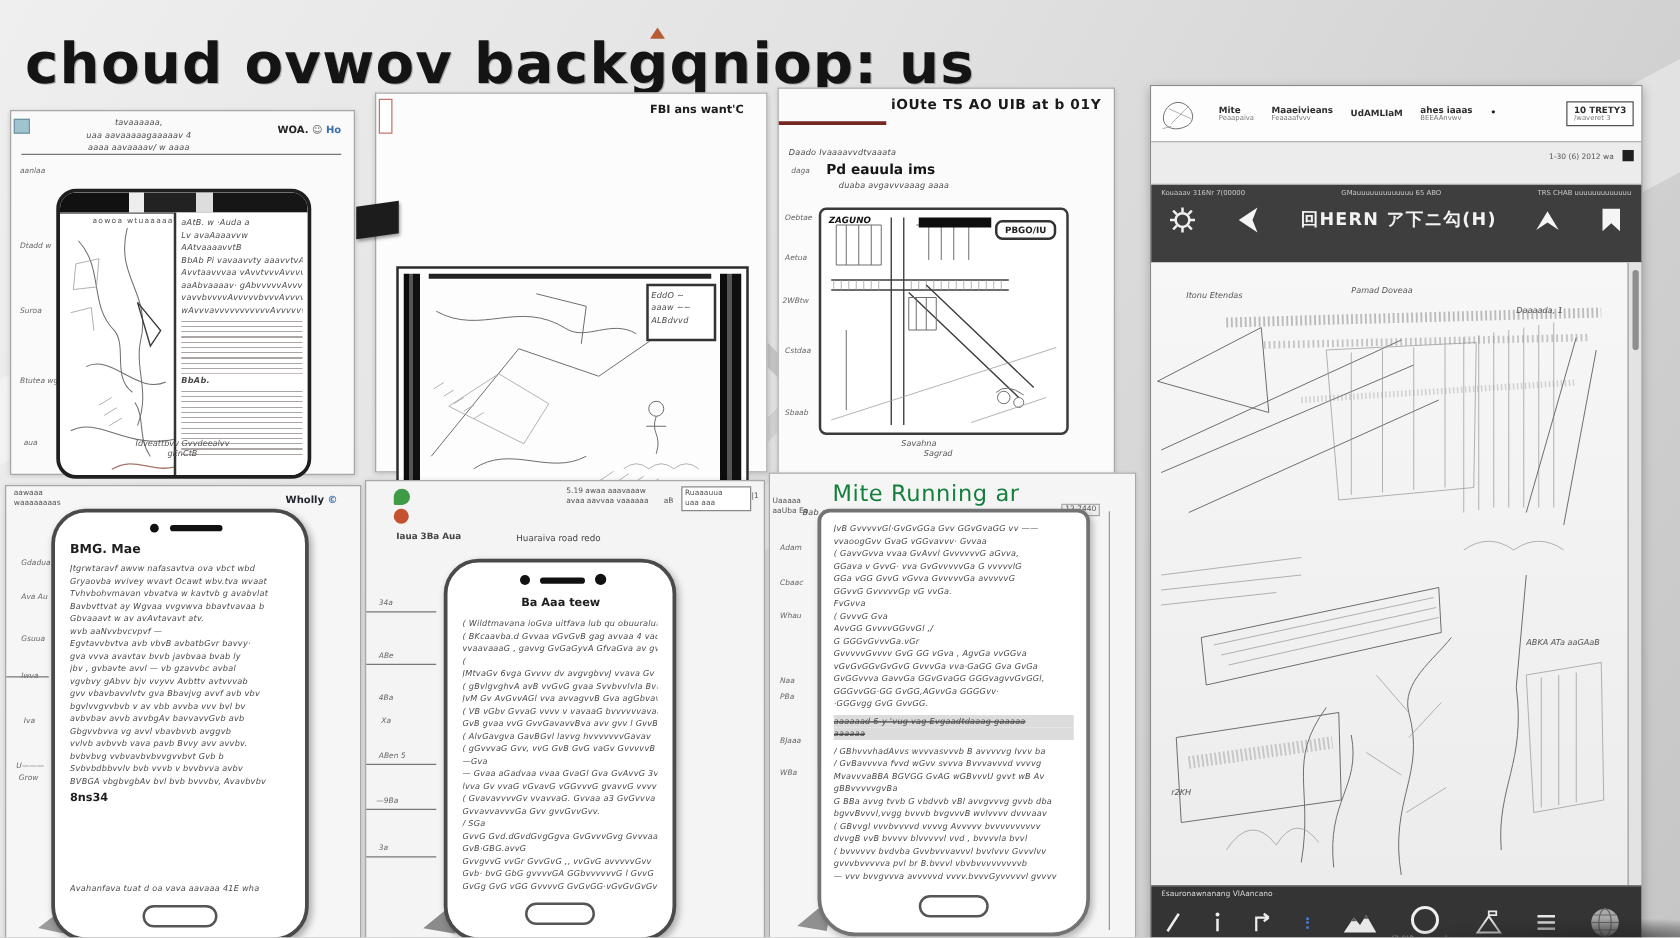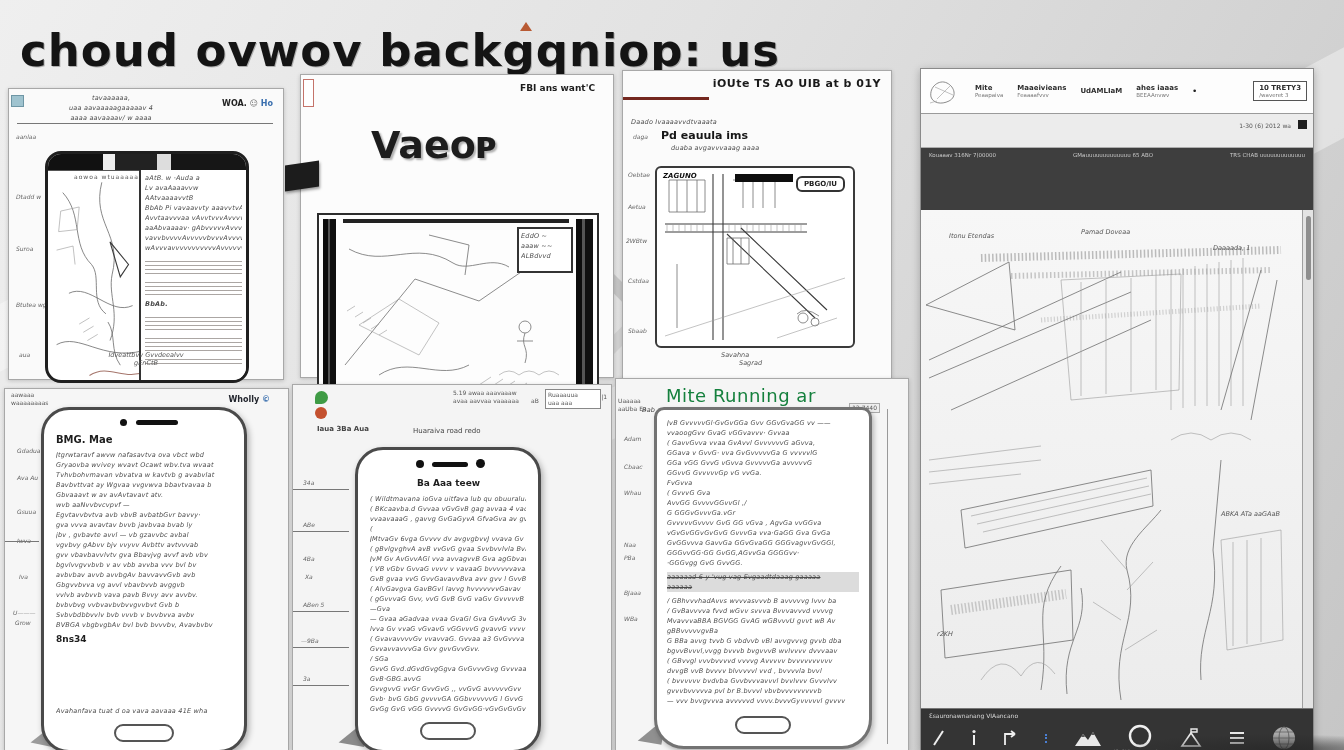--- a/index.html
+++ b/index.html
@@ -148,21 +148,20 @@
 
     <div class="caption" style="left:62px;top:262px;width:150px;">
       <div>Idveattbvv Gvvdeealvv</div>
       <div>gEnCtB</div>
     </div>
   </div>
 
   <div id="panel2" class="panel">
     <div id="p2-redbox"></div>
     <div style="position:absolute;right:18px;top:8px;font-size:9px;font-weight:bold;color:#1c1c1c;">FBI ans want'C</div>
-    <div id="p2-title">Vaeoᴘ</div>
     <div id="p2-clip"></div>
     <div id="p2-frame">
       <div class="p2-sidebar" style="left:4px;"></div>
       <div class="p2-sidebar" style="right:4px;width:17px;"></div>
       <div style="position:absolute;left:24px;top:4px;right:28px;height:4px;background:#222;"></div>
       <svg width="100%" height="100%" viewBox="0 0 278 186">
         <path class="sk" d="M26,150 L96,64 L160,86 L250,24"></path>
         <path class="sk" d="M30,34 C66,54 96,24 134,48 C150,58 170,40 190,52"></path>
         <path class="skl" d="M40,110 L80,84 L120,108 L100,140 Z"></path>
         <path class="sk" d="M60,160 C90,140 120,166 150,150"></path>
@@ -258,20 +257,36 @@
     <div id="substrip">
       <span class="micro" style="position:absolute;right:22px;top:8px;">1-30 (6) 2012  wa</span>
       <span style="position:absolute;right:6px;top:6px;width:9px;height:9px;background:#1e1e1e;"></span>
     </div>
 
     <div id="toolbar">
       <div class="mrow">
         <span>Kouaaav 316Nr  7(00000</span>
         <span>GMauuuuuuuuuuuuu 65 ABO</span>
         <span>TRS CHAB uuuuuuuuuuuuu</span>
+      </div>
+      <div class="irow">
+        <svg class="wicon" width="22" height="22" viewBox="0 0 22 22">
+          <circle cx="11" cy="11" r="5.5" stroke="#f0f0f0" stroke-width="2" fill="none"></circle>
+          <path d="M11,1 V5 M11,17 V21 M1,11 H5 M17,11 H21 M3.5,3.5 L6.5,6.5 M15.5,15.5 L18.5,18.5 M18.5,3.5 L15.5,6.5 M6.5,15.5 L3.5,18.5" stroke="#f0f0f0" stroke-width="2"></path>
+        </svg>
+        <svg class="wicon" width="26" height="24" viewBox="0 0 26 24">
+          <path d="M20,2 L5,12 L20,22 L16,12 Z" fill="#f5f5f5"></path>
+        </svg>
+        <div id="tb-center">回HERN  ア下ニ勾(H)</div>
+        <svg class="wicon" width="24" height="20" viewBox="0 0 24 20">
+          <path d="M3,18 L12,3 L21,18 L12,12 Z" fill="#f5f5f5"></path>
+        </svg>
+        <svg class="wicon" width="20" height="22" viewBox="0 0 20 22">
+          <path d="M3,2 H17 V20 L10,13.5 L3,20 Z" fill="#f5f5f5"></path>
+        </svg>
       </div>
     </div>
 
     <div id="canvas">
       <span class="canvas-label" style="left:28px;top:22px;">Itonu Etendas</span>
       <span class="canvas-label" style="left:160px;top:18px;">Pamad Doveaa</span>
       <span class="canvas-label" style="left:292px;top:34px;">Daaaada, 1</span>
       <span class="canvas-label" style="left:16px;top:420px;">r2KH</span>
       <span class="canvas-label" style="left:300px;top:300px;">ABKA ATa  aaGAaB</span>
       <svg width="372" height="500" viewBox="0 0 372 500">

